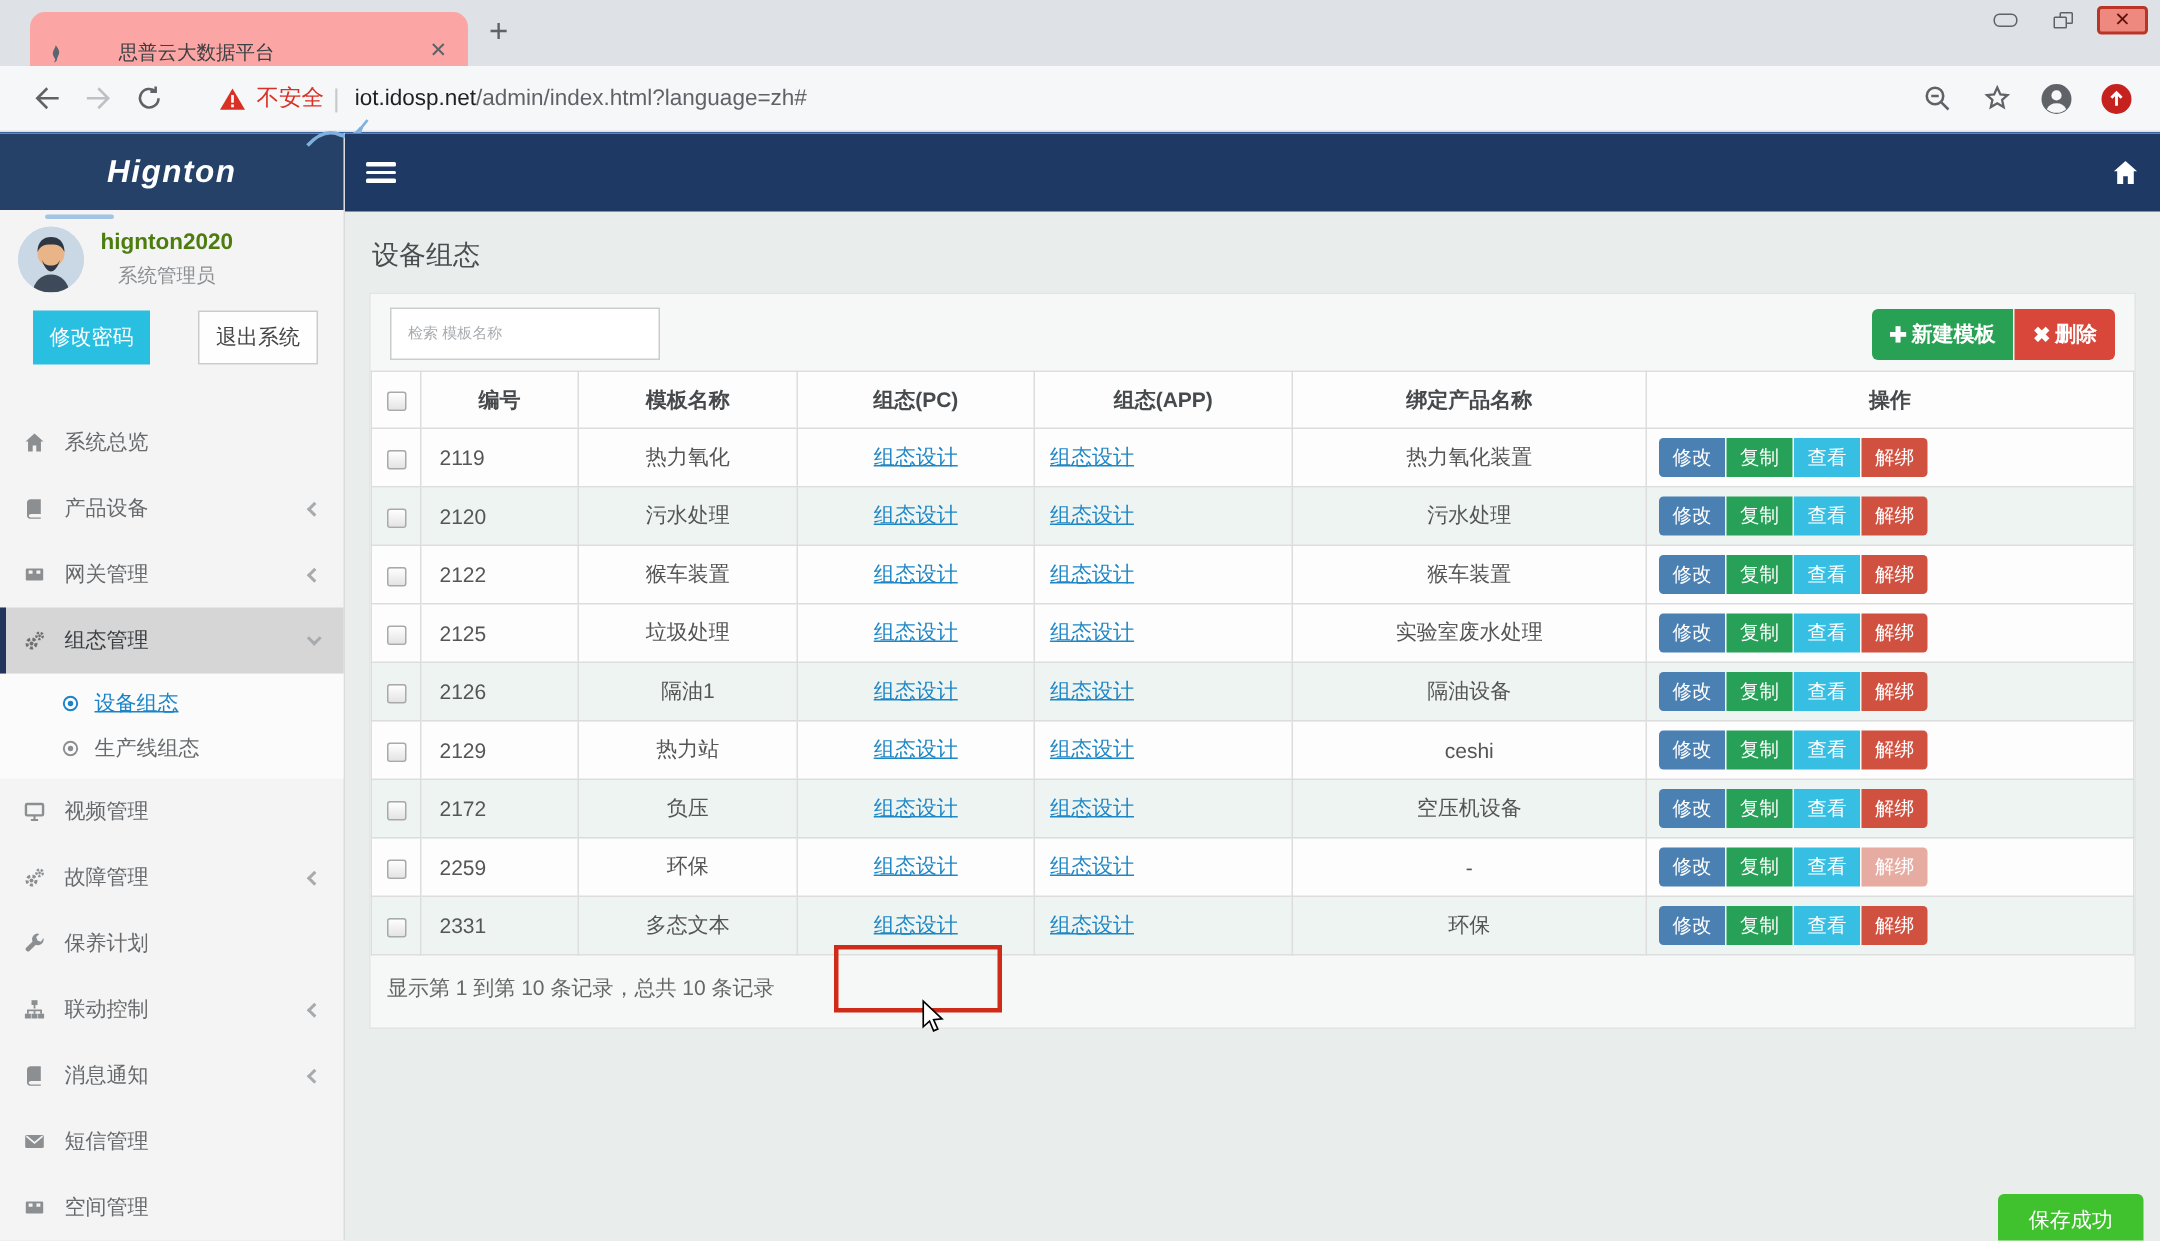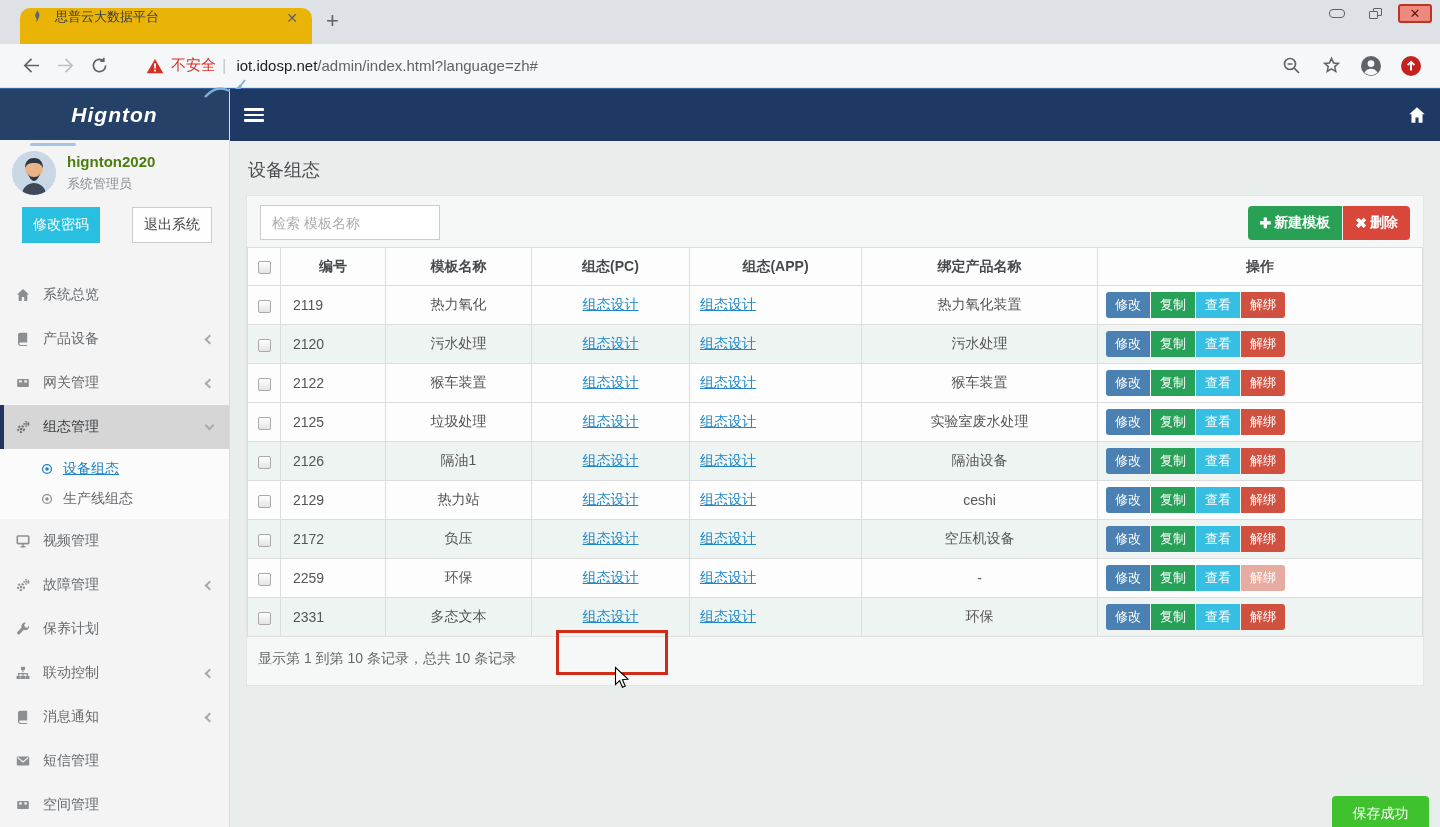--- a/index.html
+++ b/index.html
@@ -1,22 +1,22 @@
 <!DOCTYPE html>
 <html><head>
 <meta charset="utf-8">
 <style>
   * { box-sizing:border-box; margin:0; padding:0; }
   html,body { width:1440px; height:827px; overflow:hidden; }
   body { font-family:"Liberation Sans","DejaVu Sans",sans-serif; position:relative; background:#e9eeec; }
 
   
   .tabstrip { height:44px; background:#dee1e6; position:relative; }
-  .tab { position:absolute; left:20px; bottom:0; width:292px; height:36px; background:#eab308;
-         border-radius:10px 10px 0 0; display:flex; align-items:flex-start; padding:0 10px; }
+  .tab { position:absolute; left:20px; bottom:0; width:292px; height:36px; background:#fca5a5;
+         border-radius:10px 10px 0 0; display:flex; align-items:flex-end; padding:0 10px;gap:24px; }
   .favicon { width:16px; height:16px; display:flex; align-items:center; }
   .favicon svg { width:14px; height:14px; fill:#5b6570; }
   .tab-title { flex:1; margin-left:9px; font-size:13px; color:#3c4043; white-space:nowrap; overflow:hidden; }
   .tab-close { color:#5f6368; font-size:14px; padding:2px 4px; cursor:pointer; }
   .newtab { position:absolute; left:326px; top:10px; font-size:22px; color:#5f6368; font-weight:400; cursor:pointer; line-height:22px; }
   .win-controls { position:absolute; top:3px; right:8px; display:flex; align-items:center; gap:8px; }
   .win-btn { width:30px; height:20px; display:flex; align-items:center; justify-content:center; cursor:pointer; }
   .ic-min { width:16px; height:9px; border:1.5px solid #5f6368; border-radius:4px; }
   .ic-max { position:relative; width:13px; height:11px; }
   .ic-max i, .ic-max b { position:absolute; width:9px; height:8px; border:1.5px solid #5f6368; border-radius:1px; display:block; }
@@ -41,21 +41,21 @@
   .app { display:flex; height:739px; border-top:1px solid #39629e; }
   .sidebar { width:230px; background:#f4f4f5; border-right:1px solid #d9dbdc; display:flex; flex-direction:column; }
   .logo-block { height:52px; background:#254168; display:flex; align-items:center; justify-content:center; position:relative; }
   .logo-text { color:#fff; font-size:21px; font-weight:bold; font-style:italic; letter-spacing:1px; position:relative; }
   .logo-swoosh { position:absolute; top:-11px; right:-18px; }
   .logo-sub { position:absolute; bottom:-6px; left:30px; width:46px; height:3px; background:#7fb0de; opacity:.7; border-radius:2px; }
 
   .user-row { display:flex; align-items:center; padding:11px 12px 8px; gap:11px; }
   .avatar { width:44px; height:44px; border-radius:50%; overflow:hidden; background:#c9d8e4; flex:none; }
   .user-name { font-size:15px; font-weight:bold; color:#4d7c0f; }
-  .user-role { font-size:13px; color:#8b8f92; margin-top:5px; }
+  .user-role { font-size:13px; color:#8b8f92; margin-top:5px;text-align:center; }
   .side-btns { display:flex; gap:32px; padding:4px 12px 0 22px; }
   .btn-pass { background:#29bfe1; color:#fff; border:none; font-size:14px; padding:8px 11px; cursor:pointer; }
   .btn-quit { background:#fefefe; color:#444; border:1px solid #ccc; font-size:14px; padding:8px 11px; cursor:pointer; }
 
   .menu { padding-top:30px; }
   .menu-item { height:44px; display:flex; align-items:center; padding:0 16px; font-size:14px; color:#676a6c; cursor:pointer; position:relative; }
   .menu-item.active { background:#d6d6d7; border-left:4px solid #22355c; padding-left:12px; color:#3c3f41; }
   .mi-icon { width:16px; margin-right:11px; color:#8c8f91; display:flex; }
   .mi-icon svg { width:14px; height:14px; fill:currentColor; }
   .menu-item.active .mi-icon { color:#6e7173; }
@@ -75,21 +75,21 @@
   .hamburger { width:20px; cursor:pointer; }
   .hamburger i { display:block; height:2.5px; background:#fff; margin:3px 0; border-radius:1px; }
   .nav-home { margin-left:auto; cursor:pointer; display:flex; }
   .nav-home svg { width:18px; height:18px; fill:#fff; }
 
   .page-header { padding:17px 18px 13px; }
   .page-title { font-size:18px; font-weight:normal; color:#4a4d4f; }
 
   .panel { margin:0 16px; background:#f6f7f7; border:1px solid #e2e5e4; padding:8px 0 2px; }
   .panel-toolbar { display:flex; align-items:center; padding:1px 13px 7px; }
-  .search-input { width:180px; height:35px; border:1px solid #ccc; background:#fff; font-size:14px; color:#555; padding:0 11px; }
+  .search-input { width:180px; height:35px; border:1px solid #ccc; background:#fff; font-size:10px; color:#555; padding:0 11px; }
   .search-input::placeholder { color:#a9adb0; }
   .tb-buttons { margin-left:auto; display:flex; gap:1px; }
   .btn-create, .btn-delete { border:none; color:#fff; font-size:14px; font-weight:bold; padding:8px 12px; cursor:pointer; display:flex; align-items:center; gap:3px; }
   .btn-create { background:#28a154; border-radius:4px 0 0 4px; }
   .btn-delete { background:#d9473b; border-radius:0 4px 4px 0; }
 
   table.grid { width:100%; border-collapse:collapse; background:#fdfdfd; font-size:14px; color:#555; }
   .grid th, .grid td { border:1px solid #ddd; height:38px; text-align:center; padding:0 8px; }
   .grid td { height:39px; }
   .grid th { font-weight:bold; color:#474a4c; }

